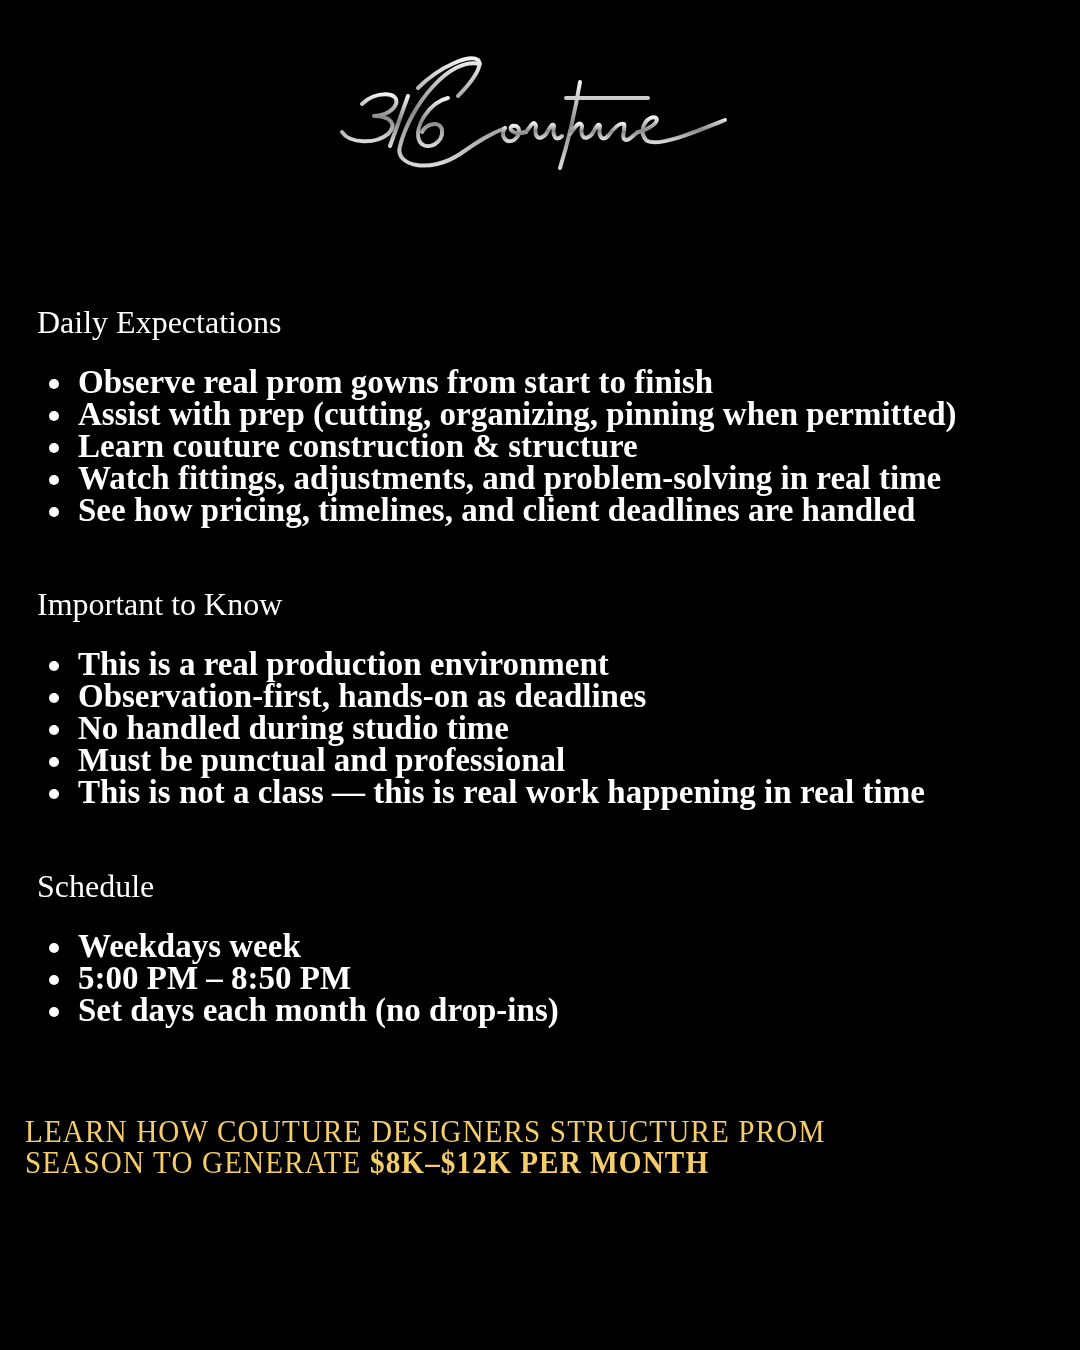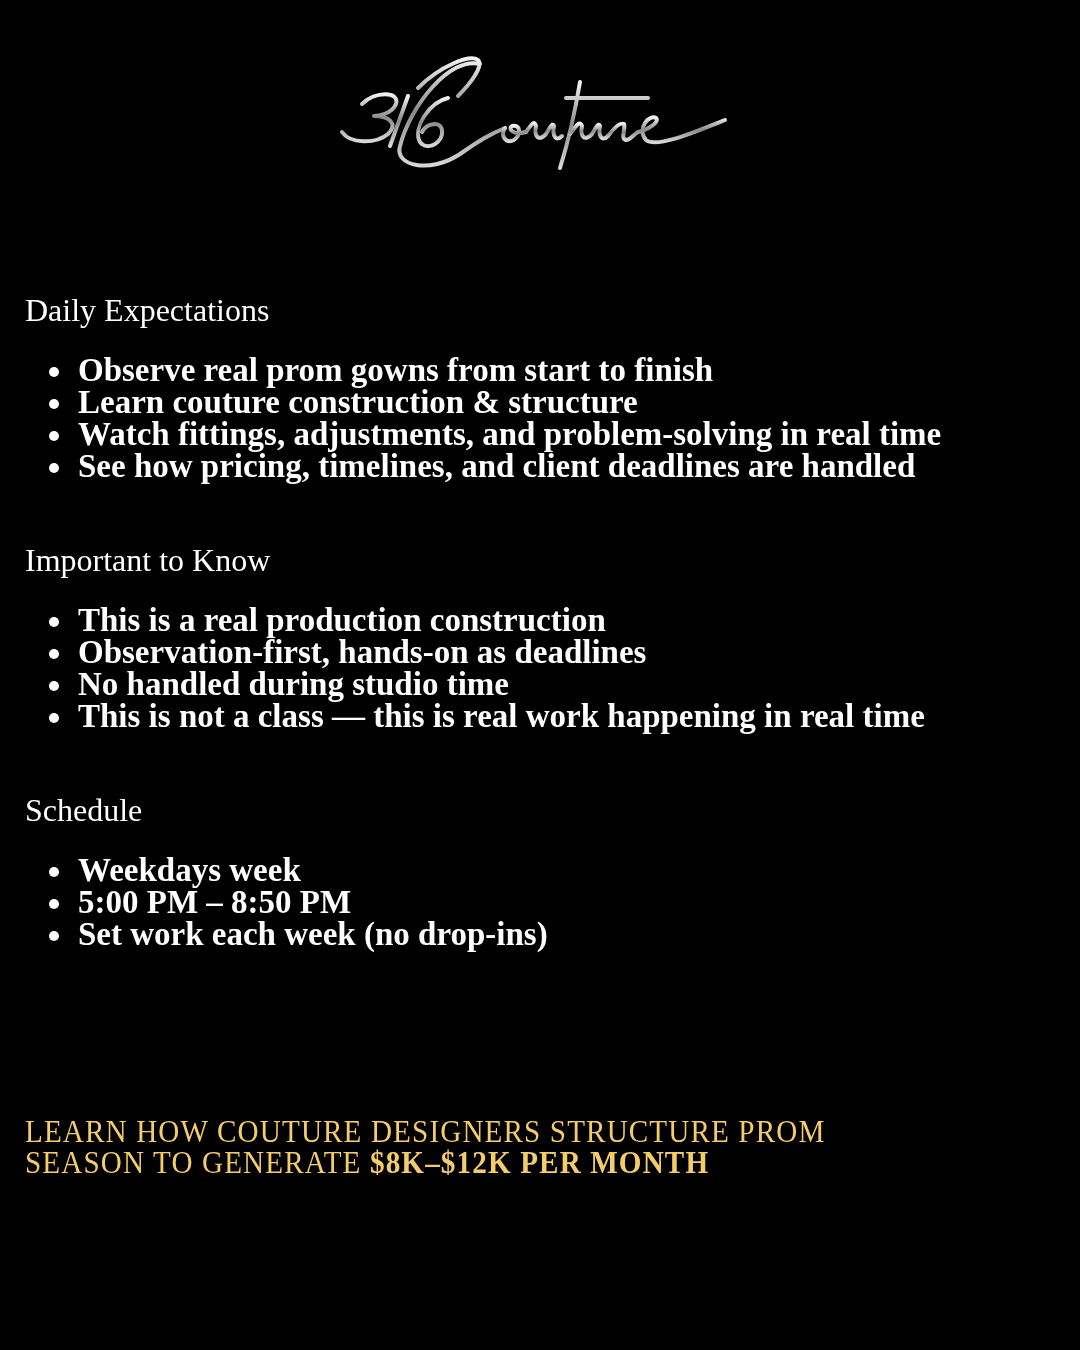--- a/index.html
+++ b/index.html
@@ -26,21 +26,21 @@
     .content {
       position: absolute;
       left: 25px;
       top: 290px;
       width: 1040px;
     }
     .section-title {
       font-family: "Liberation Serif", "DejaVu Serif", serif;
       font-size: 32px;
       line-height: 40px;
-      margin: 0;
+      margin: 12px;
       font-weight: normal;
       color: #ffffff;
     }
     ul.bullets {
       margin: 24px 0 0 0;
       padding: 0 0 0 53px;
       list-style: none;
       font-weight: bold;
     }
     ul.bullets li {
@@ -115,42 +115,44 @@
       <path d="M308 96 C318 94, 330 86, 326 82 C320 78, 306 92, 316 104 C326 112, 360 98, 395 84"></path>
     </g>
   </svg>
 </div>
 
 <div class="content">
   <div class="section">
     <h2 class="section-title">Daily Expectations</h2>
     <ul class="bullets">
       <li>Observe real prom gowns from start to finish</li>
+      <li>Assist with prep (cutting, organizing, pinning when permitted)</li>
       <li>Learn couture construction &amp; structure</li>
       <li>Watch fittings, adjustments, and problem-solving in real time</li>
       <li>See how pricing, timelines, and client deadlines are handled</li>
     </ul>
   </div>
 
   <div class="section">
     <h2 class="section-title">Important to Know</h2>
     <ul class="bullets">
-      <li>This is a real production construction</li>
+      <li>This is a real production environment</li>
       <li>Observation-first, hands-on as deadlines</li>
       <li>No handled during studio time</li>
+      <li>Must be punctual and professional</li>
       <li>This is not a class — this is real work happening in real time</li>
     </ul>
   </div>
 
   <div class="section">
     <h2 class="section-title">Schedule</h2>
     <ul class="bullets">
       <li>Weekdays week</li>
       <li>5:00 PM – 8:50 PM</li>
-      <li>Set work each week (no drop-ins)</li>
+      <li>Set days each month (no drop-ins)</li>
     </ul>
   </div>
 </div>
 
 <div class="cta">
   <div>Learn how couture designers structure prom</div>
   <div><span>season to generate </span><span class="strong">$8K–$12K per month</span></div>
 </div>
 
 </body></html>

